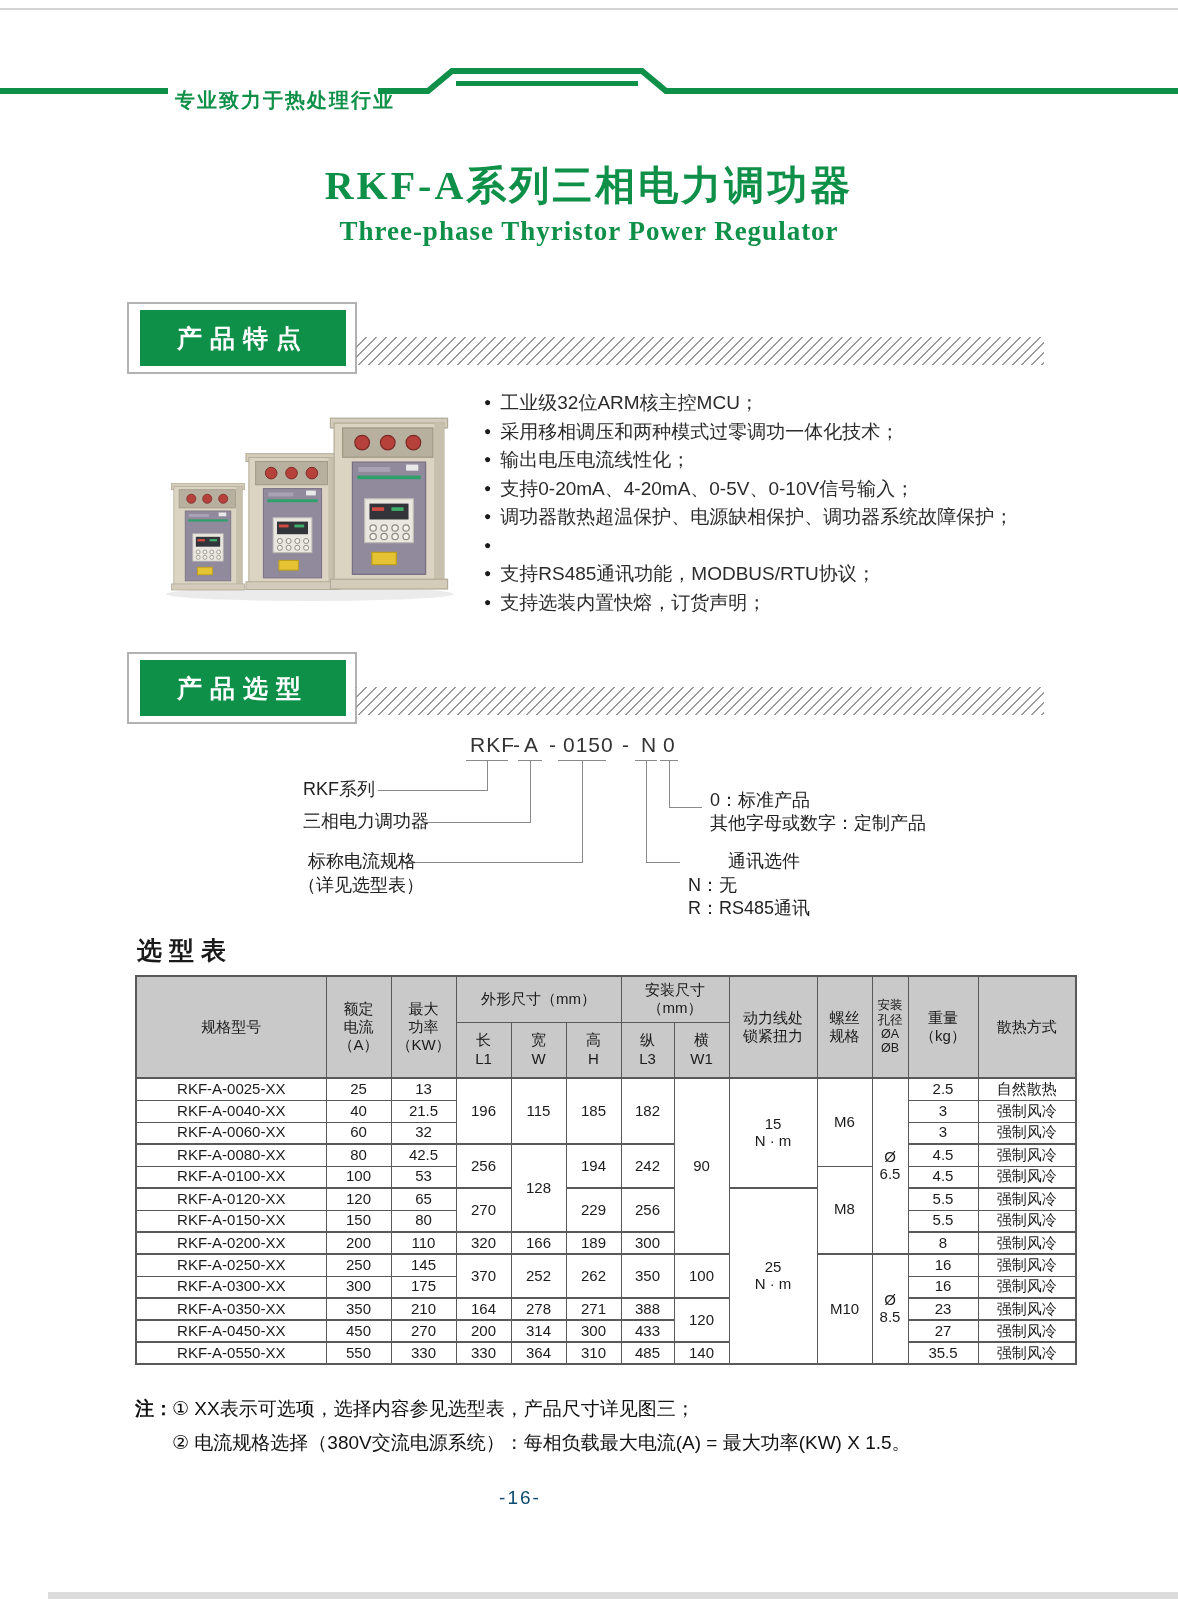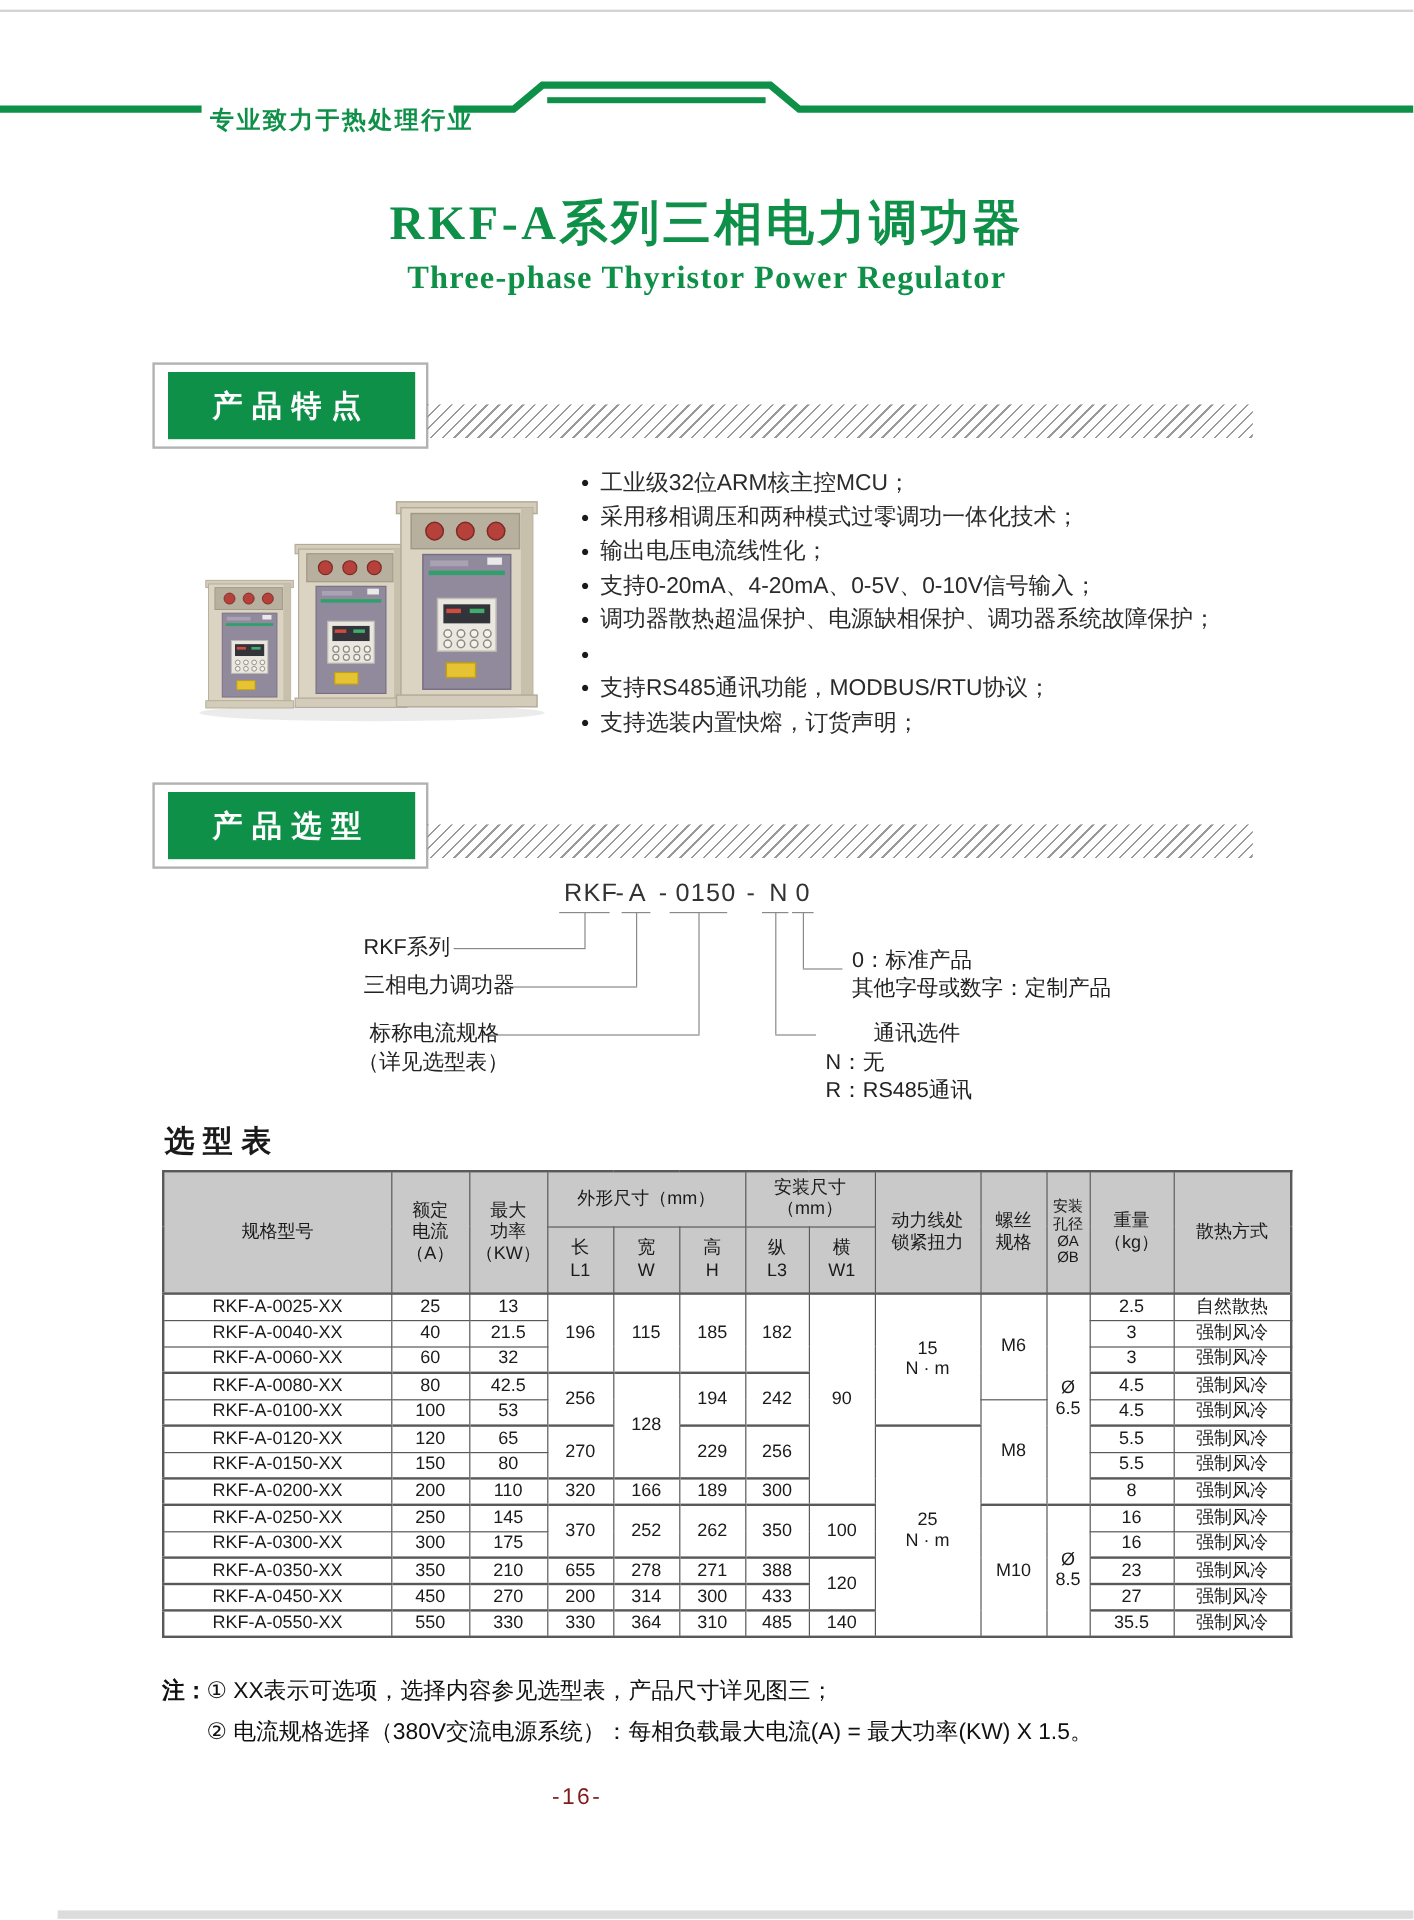--- a/index.html
+++ b/index.html
@@ -50,21 +50,21 @@
   #selection-table{border:2px solid #595959;}
   #selection-table thead{border-bottom:2px solid #595959;}
   #selection-table tr.grp td{border-top-width:2px;}
 
   
   .note-line{font-size:19px;color:#111;}
   #note-label{top:1396px;left:135px;font-weight:bold;}
   #note-1{top:1396px;left:172px;}
   #note-2{top:1430px;left:172px;}
 
-  #page-number{top:1487px;left:460px;width:120px;font-size:19px;color:#7f1d1d;letter-spacing:2px;}
+  #page-number{top:1487px;left:460px;width:120px;text-align:center;font-size:19px;color:#0c4a6e;letter-spacing:2px;}
 </style>
 </head>
 <body>
 
 <div id="page">
 
   <div class="abs" id="top-edge"></div>
 
   <svg class="abs" id="banner-svg" width="1178" height="50" viewBox="0 0 1178 50">
     <path d="M0 33 H168 M378 33 H428 L452 13 H642 L666 33 H1178" stroke="#0f9049" stroke-width="6" fill="none"></path>
@@ -350,21 +350,21 @@
           <td>RKF-A-0300-XX</td>
           <td>300</td>
           <td>175</td>
           <td>16</td>
           <td>强制风冷</td>
         </tr>
         <tr class="grp">
           <td>RKF-A-0350-XX</td>
           <td>350</td>
           <td>210</td>
-          <td>655</td>
+          <td>164</td>
           <td>278</td>
           <td>271</td>
           <td>388</td>
           <td rowspan="2">120</td>
           <td>23</td>
           <td>强制风冷</td>
         </tr>
         <tr class="grp">
           <td>RKF-A-0450-XX</td>
           <td>450</td>

